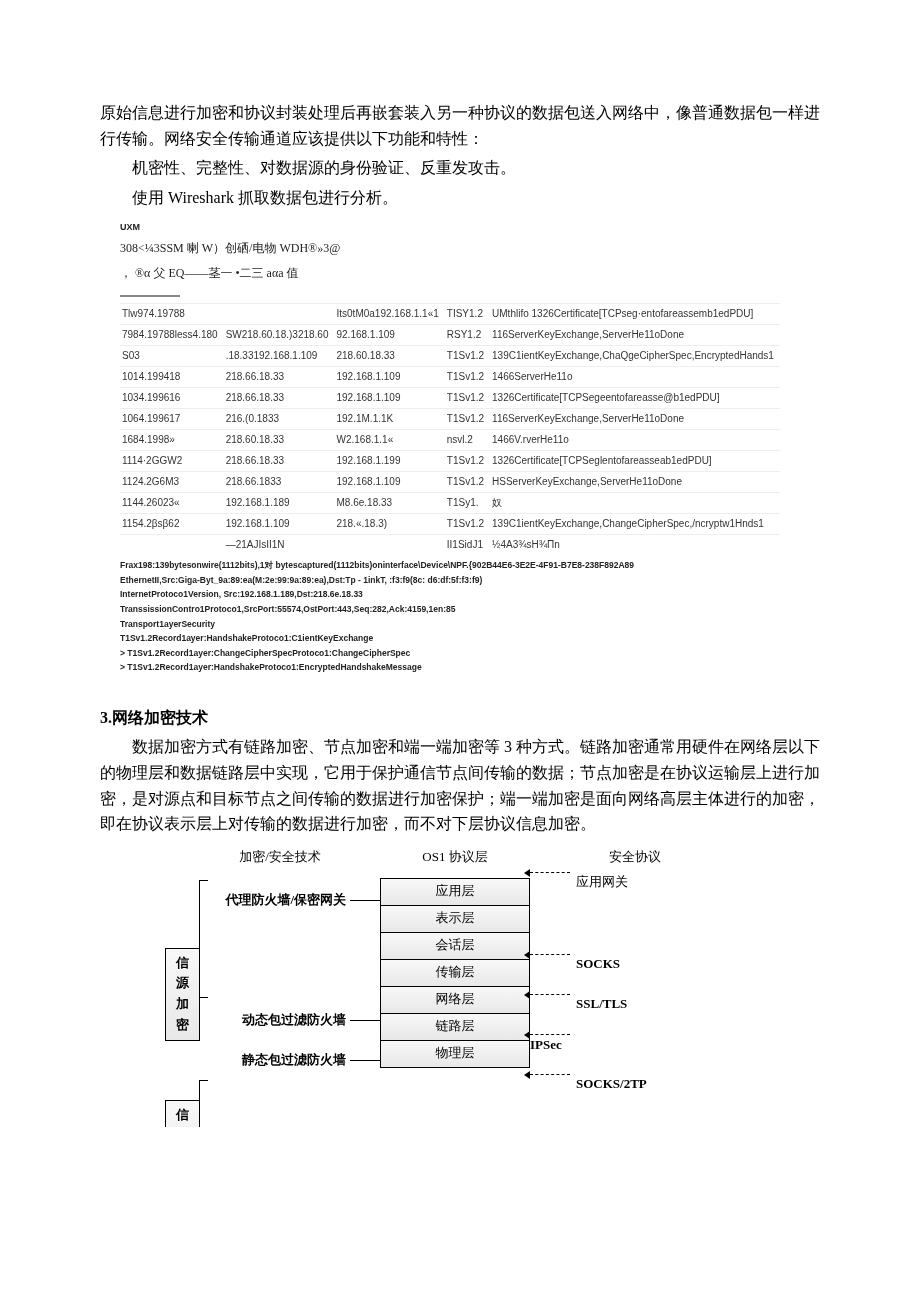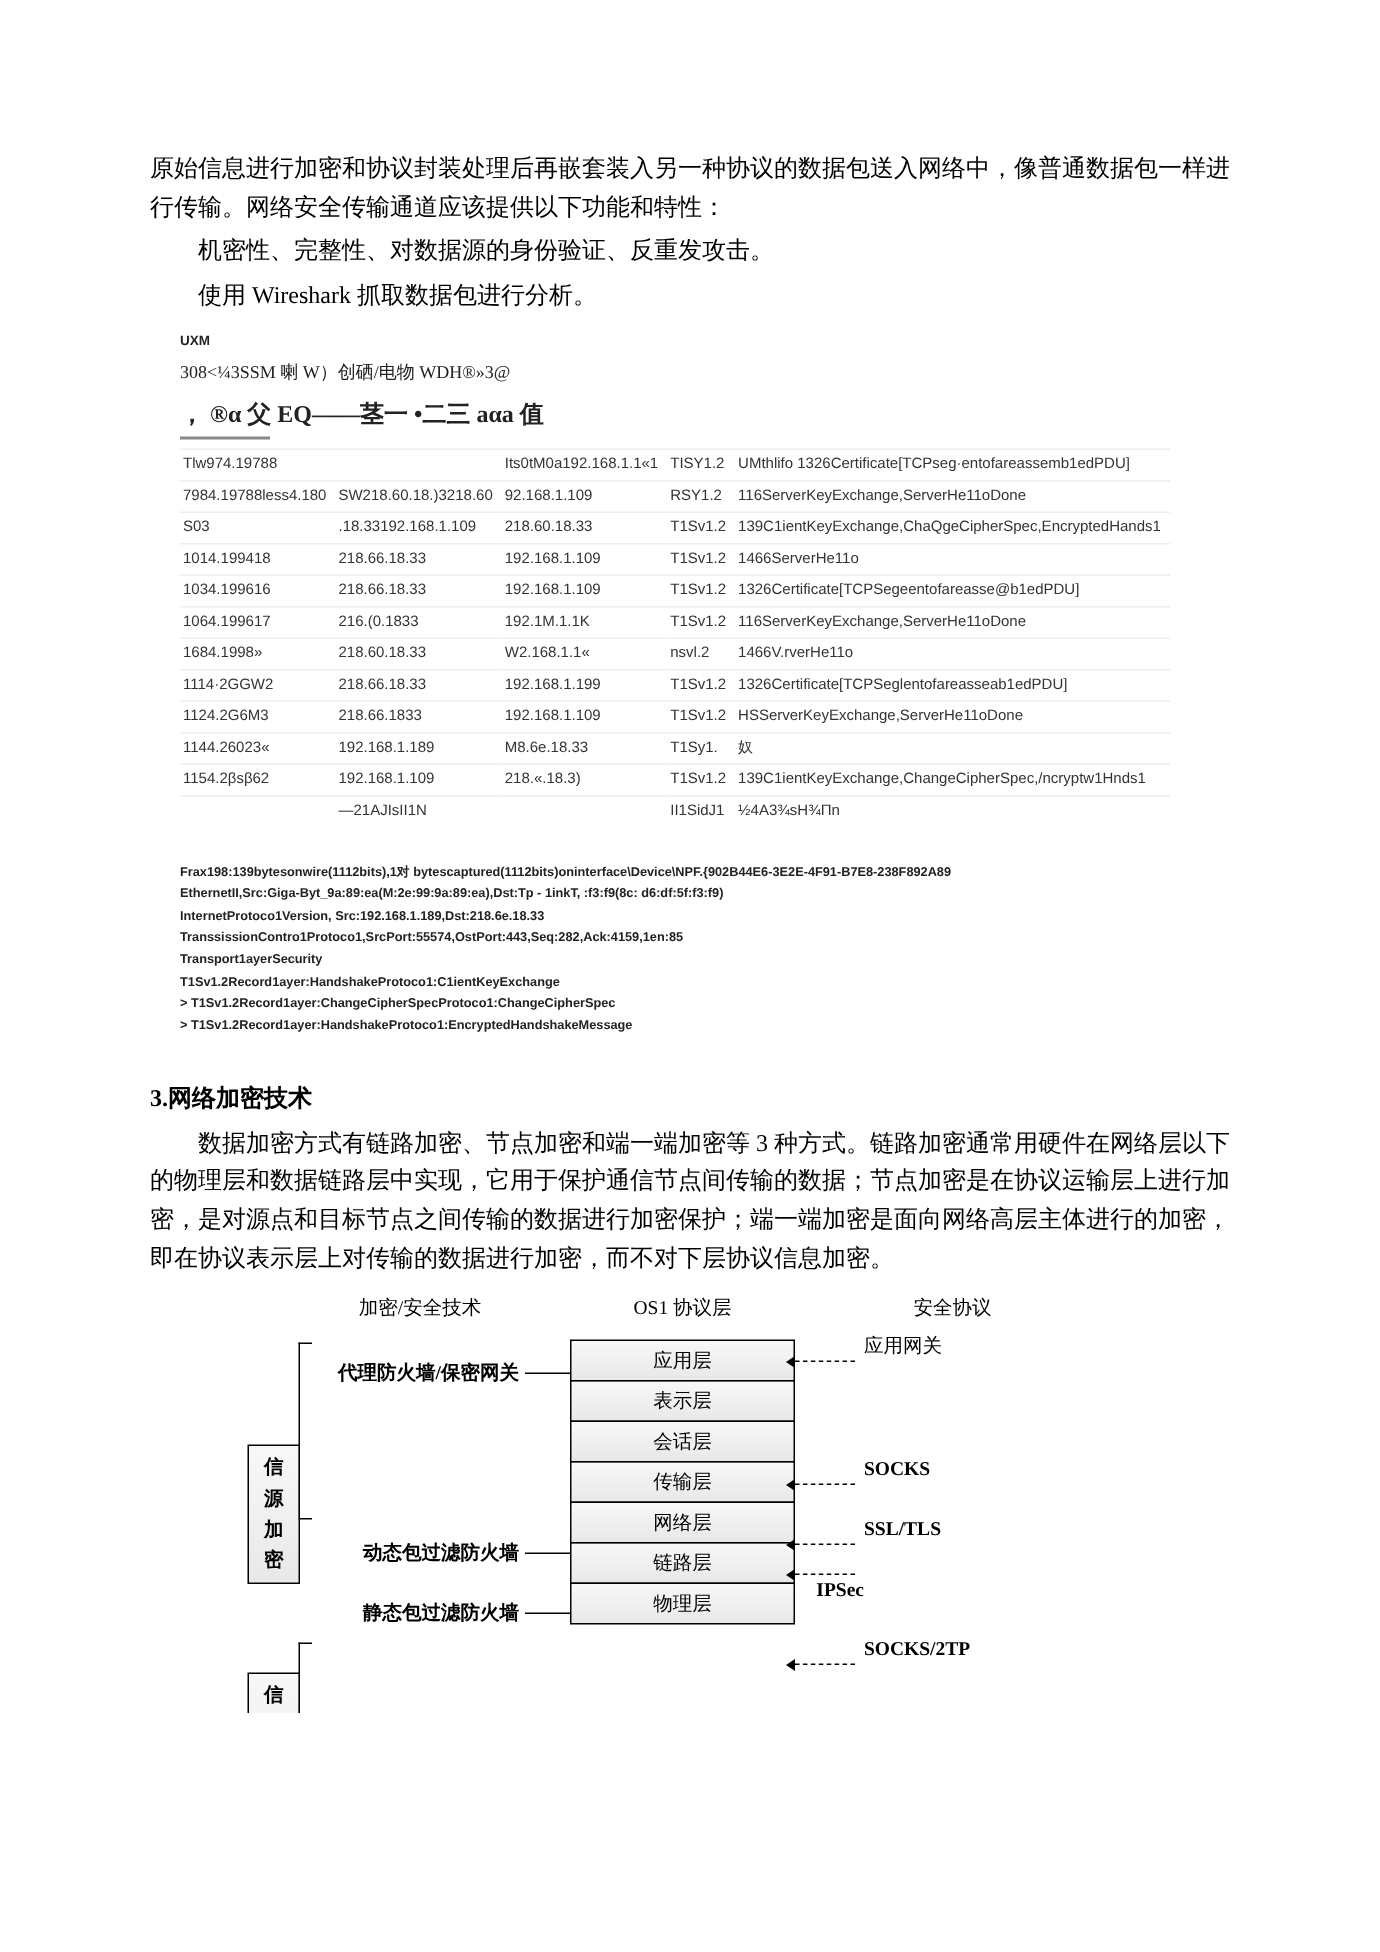--- a/index.html
+++ b/index.html
@@ -20,34 +20,34 @@
 
   
   .ws-block {
     font-family: Arial, sans-serif;
     font-size: 9px;
     color: #222;
     margin: 10px 0 20px 20px;
   }
   .ws-top { font-size: 9px; font-weight: bold; margin-bottom: 4px; }
   .ws-toolbar { font-size: 12px; margin-bottom: 6px; font-family: "SimSun", serif; }
-  .ws-sub { font-size: 16px; margin-bottom: 1px; font-family: "SimSun", serif; font-weight: bold; }
+  .ws-sub { font-size: 12px; margin-bottom: 12px; font-family: "SimSun", serif; }
   .ws-underline { border-top:1px solid #888; border-bottom:1px solid #888; width:60px; margin-bottom:6px; }
   table.packets {
     border-collapse: collapse;
     width: 640px;
     font-size: 10px;
     color: #333;
   }
   table.packets td {
     padding: 2px 6px 2px 2px;
     border-top: 1px solid #eee;
     white-space: nowrap;
   }
-  .ws-details { margin-top: 24px; font-size: 8.5px; font-weight: bold; color: #222; line-height: 1.6; }
+  .ws-details { margin-top: 4px; font-size: 8.5px; font-weight: bold; color: #222; line-height: 1.6; }
   .ws-details .row { margin: 1px 0; white-space: nowrap; font-family: Arial, sans-serif; }
 
   
   .diagram {
     margin: 10px auto 0 auto;
     width: 560px;
     font-family: "SimSun", serif;
     font-size: 13px;
   }
   .diag-headers {
@@ -89,21 +89,21 @@
   .left-box {
     border: 1px solid #000;
     padding: 4px 10px;
     background: linear-gradient(#f8f8f8,#e8e8e8);
   }
 
   .right-item {
     position: absolute;
     left: 0;
     display: flex;
-    align-items: flex-end;
+    align-items: flex-start;
     font-size: 13px;
     font-family: "Times New Roman", serif;
   }
   .right-item .dash {
     display:inline-block;
     width:40px;
     border-top:1px dashed #000;
     margin-right:6px;
     position:relative;
   }

